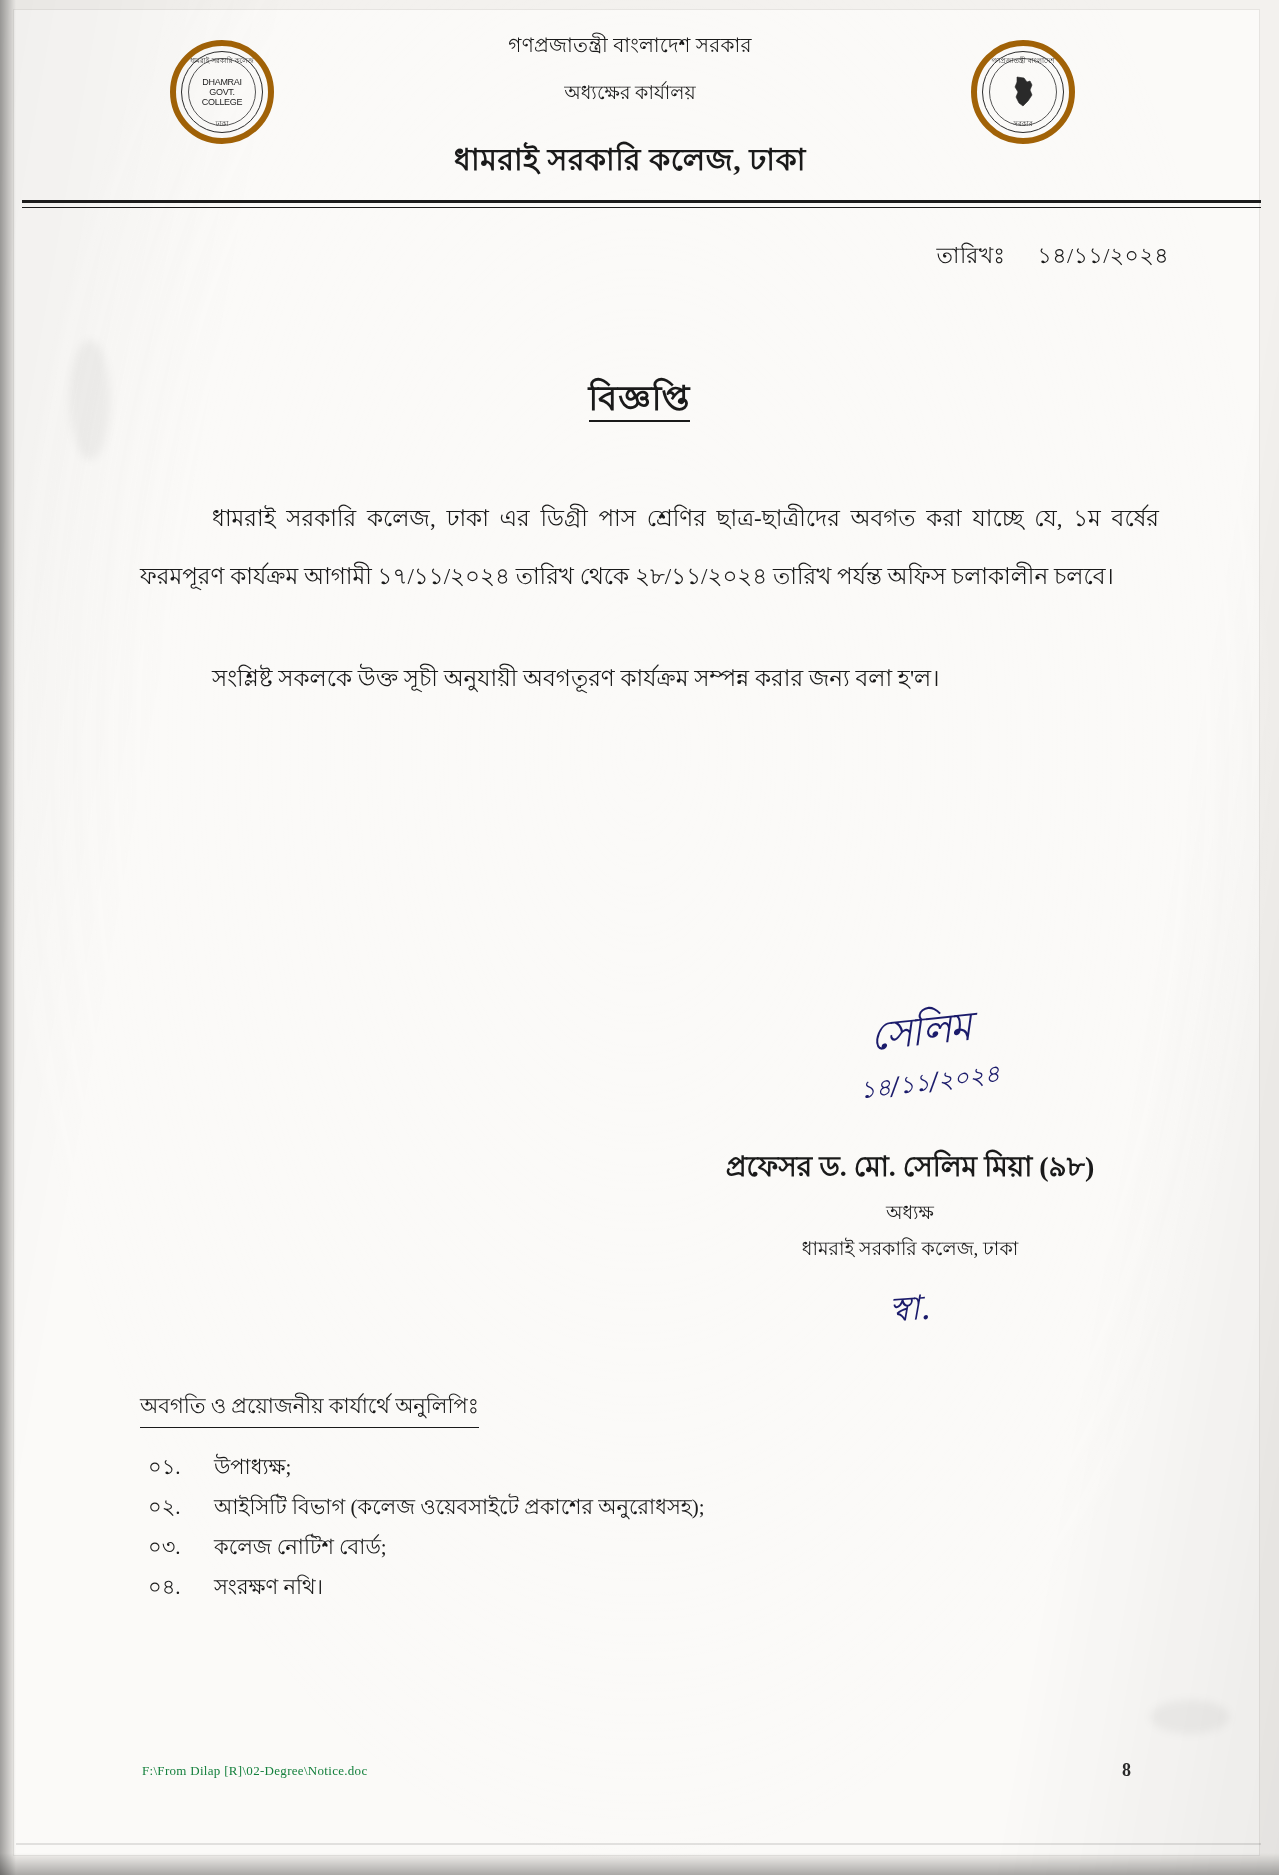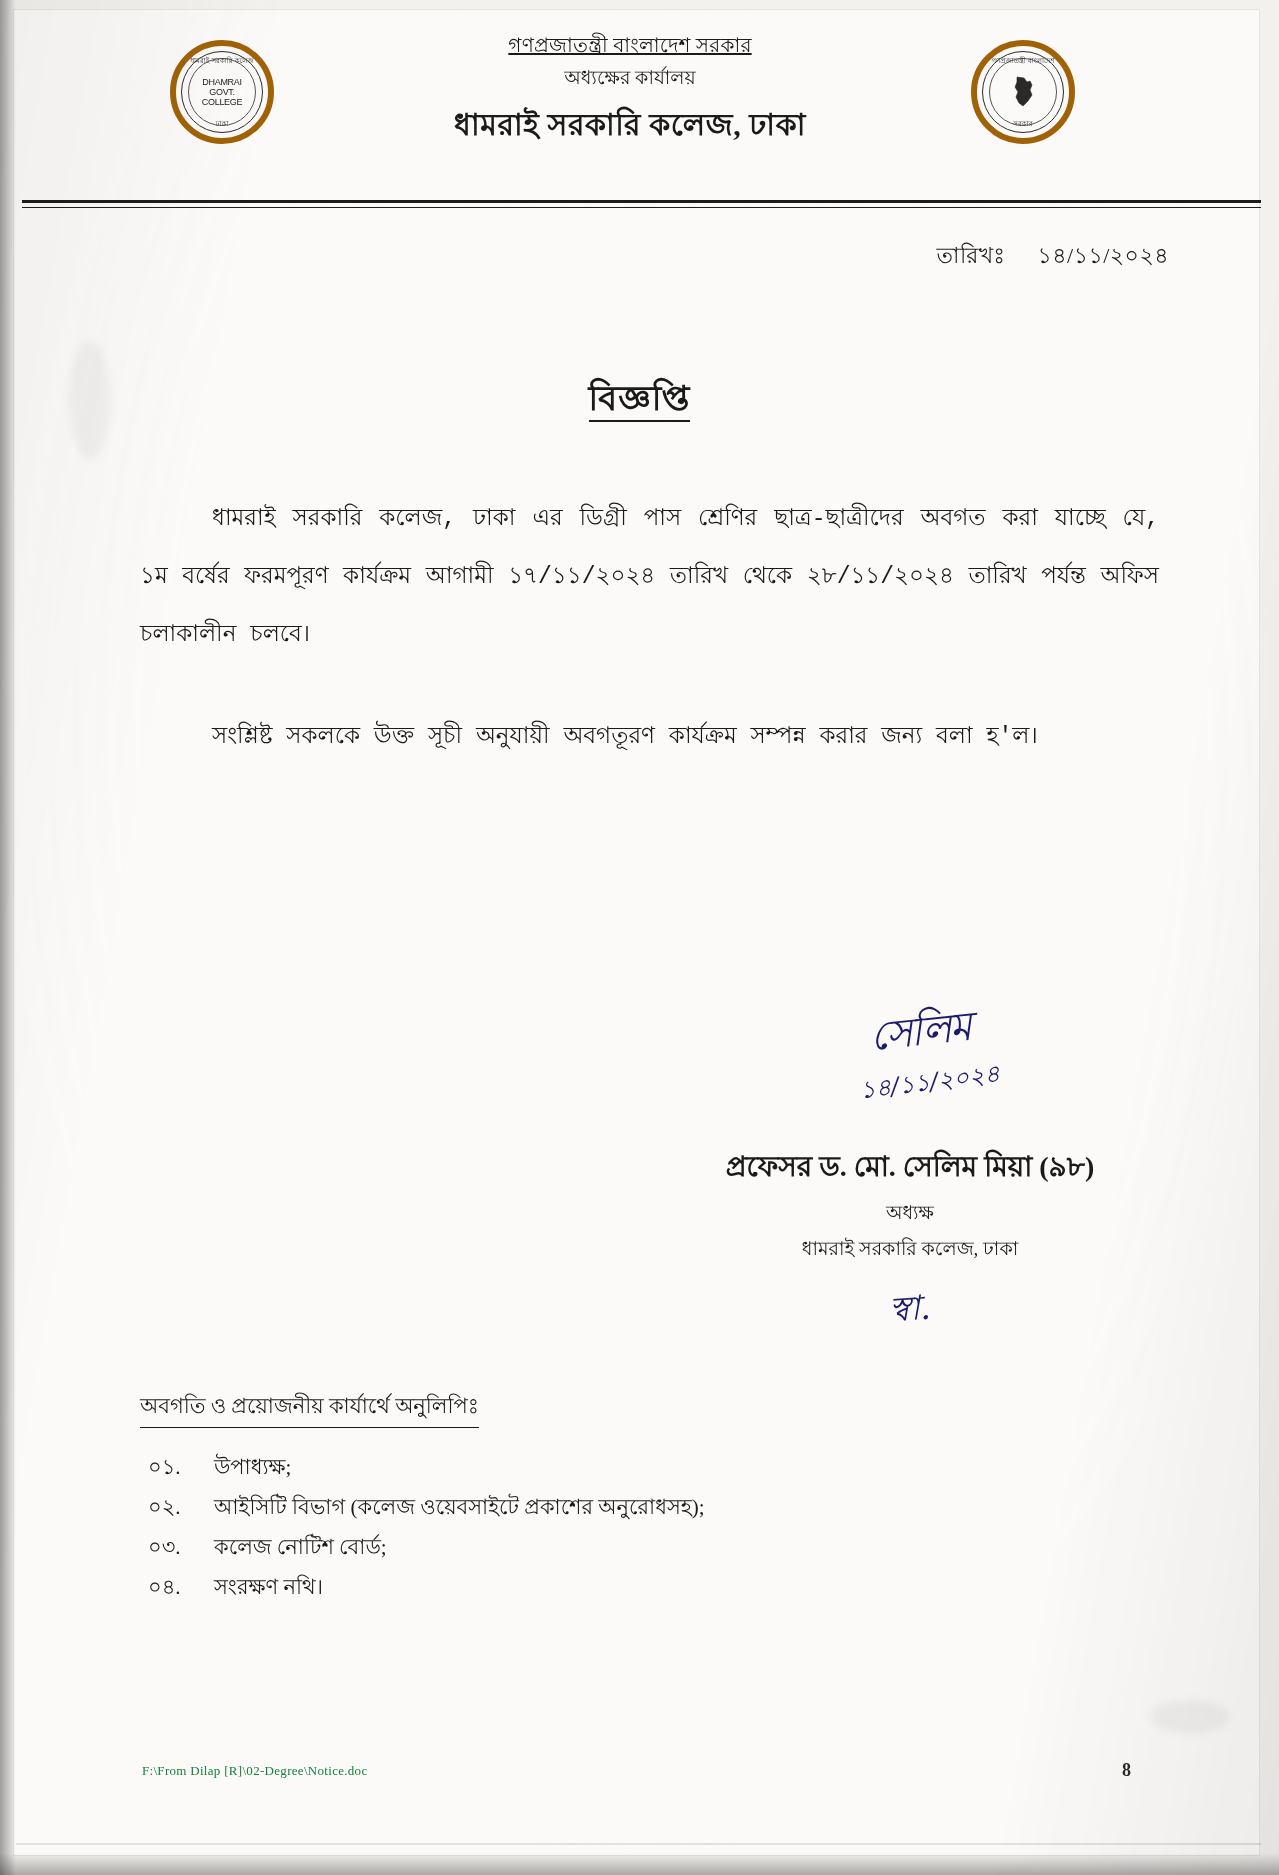--- a/index.html
+++ b/index.html
@@ -110,26 +110,25 @@
 
   .head-text {
     position: absolute;
     left: 0; right: 0;
     top: 8px;
     text-align: center;
   }
   .line1 {
     font-size: 20px;
     letter-spacing: .2px;
-    margin-bottom: 0;
-    text-decoration: underline;
+    margin-bottom: 15px;
   }
   .line2 {
     font-size: 19px;
-    margin-bottom: 6px;
+    margin-bottom: 26px;
   }
   .line3 {
     font-size: 30px;
     font-weight: bold;
     letter-spacing: .6px;
   }
   .contact {
     position: absolute;
     left: 0; right: 0;
     top: 148px;
@@ -185,21 +184,20 @@
   
   .body-block {
     position: absolute;
     left: 140px;
     right: 120px;
     top: 490px;
     font-size: 23px;
     line-height: 58px;
     text-align: justify;
     text-justify: inter-word;
-    font-family: Liberation Mono, monospace;
   }
   .body-block p { margin: 0 0 44px 0; text-indent: 72px; }
 
   
   .sig-area {
     position: absolute;
     left: 700px;
     top: 1000px;
     width: 420px;
     text-align: center;

